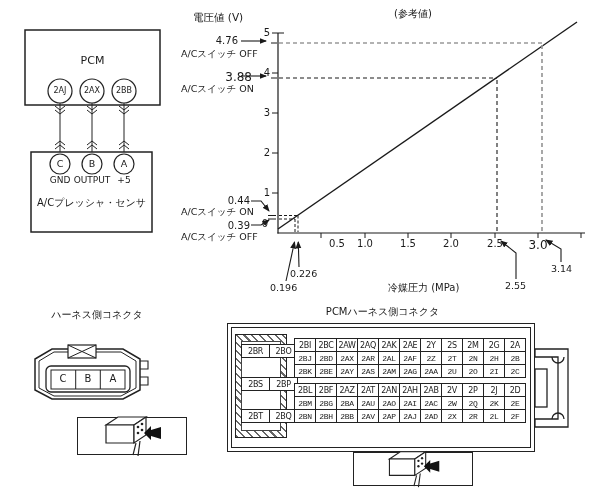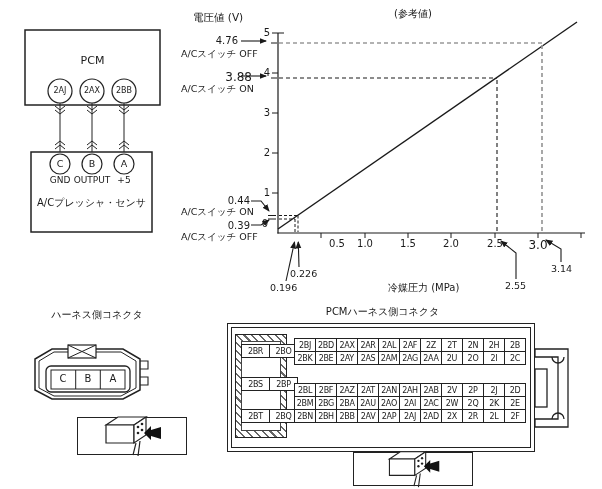--- a/index.html
+++ b/index.html
@@ -3,21 +3,21 @@
 <meta charset="utf-8">
 <style>
   html,body{margin:0;padding:0;background:#fff;}
   .page{position:relative;width:602px;height:489px;background:#fff;overflow:hidden;
         font-family:"DejaVu Sans",sans-serif;color:#1a1a1a;}
   .page *{box-sizing:border-box;}
   svg{position:absolute;left:0;top:0;}
   .txt{position:absolute;white-space:nowrap;color:#1a1a1a;line-height:1.2;}
   .c{text-align:center;} .r{text-align:right;}
   .pin-row{display:flex;}
-  .pin-row + .pin-row{margin-top:-1px;}
+  .pin-row + .pin-row{margin-top:-1px;font-family:Liberation Mono, monospace;}
   .pin-cell{height:14px;border:1px solid #222;background:#fff;display:flex;
             align-items:center;justify-content:center;font-size:8px;letter-spacing:-0.3px;}
   .pin-cell + .pin-cell{margin-left:-1px;}
   .main-grid{position:absolute;left:294px;}
   .main-grid .pin-cell{width:22px;}
   .side-row{position:absolute;left:241px;}
   .side-row .pin-cell{width:29px;height:14px;}
   .outer-box{position:absolute;left:227px;top:323px;width:308px;height:129px;border:1.5px solid #222;}
   .inner-box{position:absolute;left:3px;top:3px;right:3px;bottom:3px;border:1px solid #222;}
   .hatch{position:absolute;left:235px;top:334px;width:52px;height:104px;border:1px solid #222;
@@ -237,20 +237,33 @@
     </div>
   <div class="side-row" style="top:409px;">
       <div class="pin-row">
         <div class="pin-cell">2BT</div>
         <div class="pin-cell">2BQ</div>
       </div>
     </div>
 
   <div class="main-grid" style="top:338px;">
       <div class="pin-row">
+        <div class="pin-cell">2BI</div>
+        <div class="pin-cell">2BC</div>
+        <div class="pin-cell">2AW</div>
+        <div class="pin-cell">2AQ</div>
+        <div class="pin-cell">2AK</div>
+        <div class="pin-cell">2AE</div>
+        <div class="pin-cell">2Y</div>
+        <div class="pin-cell">2S</div>
+        <div class="pin-cell">2M</div>
+        <div class="pin-cell">2G</div>
+        <div class="pin-cell">2A</div>
+      </div>
+      <div class="pin-row">
         <div class="pin-cell">2BJ</div>
         <div class="pin-cell">2BD</div>
         <div class="pin-cell">2AX</div>
         <div class="pin-cell">2AR</div>
         <div class="pin-cell">2AL</div>
         <div class="pin-cell">2AF</div>
         <div class="pin-cell">2Z</div>
         <div class="pin-cell">2T</div>
         <div class="pin-cell">2N</div>
         <div class="pin-cell">2H</div>

